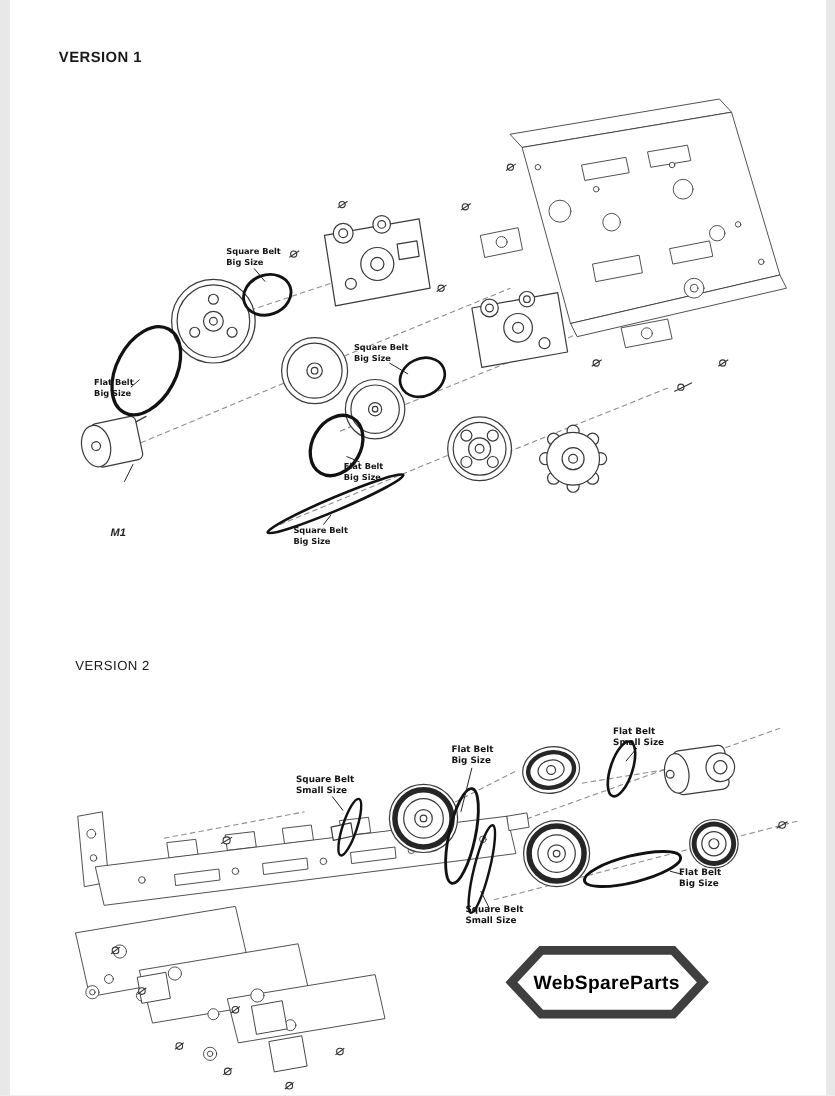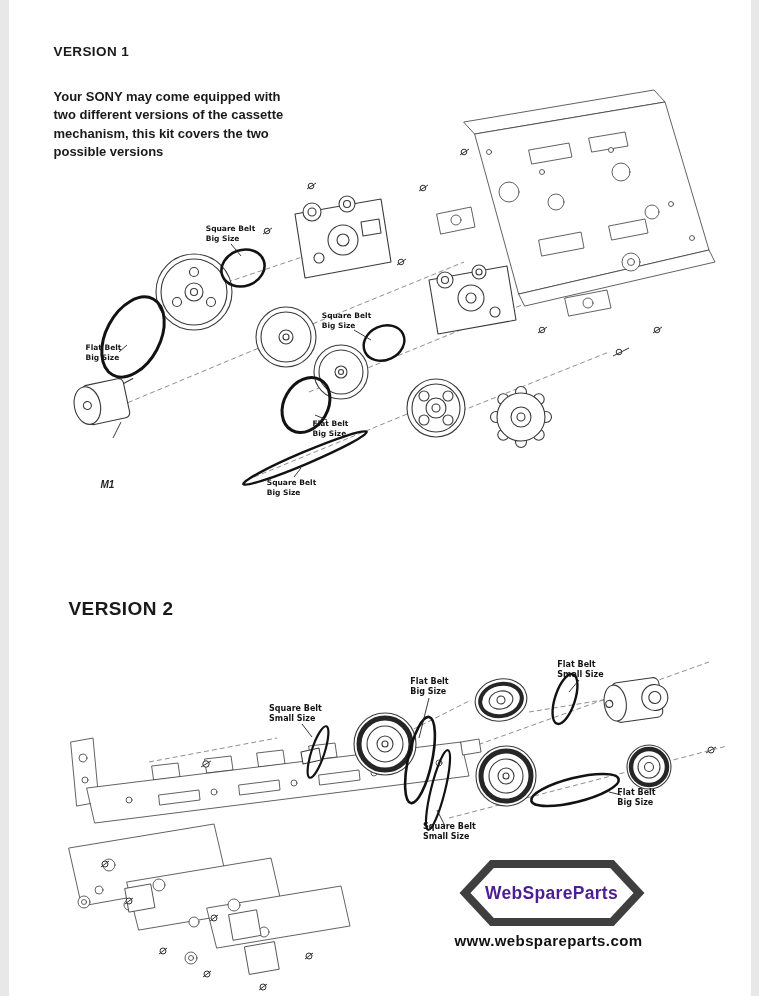--- a/index.html
+++ b/index.html
@@ -21,36 +21,36 @@
   .v1-heading{
     position:absolute;left:45px;top:44px;margin:0;
     font-size:13.5px;font-weight:bold;letter-spacing:.4px;
   }
   .v1-desc{
     position:absolute;left:45px;top:88px;margin:0;width:310px;
     font-size:13px;font-weight:bold;line-height:1.42;white-space:pre-line;
   }
   .v2-heading{
     position:absolute;left:60px;top:598px;margin:0;
-    font-size:19px;font-weight:bold;letter-spacing:.4px;text-align:right;
+    font-size:12px;font-weight:normal;letter-spacing:.4px;text-align:right;
   }
   .part-label{
     position:absolute;transform:translateX(-50%);
     font-family:"DejaVu Sans", sans-serif;
     font-size:7.5px;font-weight:bold;line-height:1.3;
     text-align:left;white-space:pre-line;color:#141414;
   }
   .part-label.v2{font-size:8px;}
   .motor-label{
     position:absolute;left:92px;top:440px;
     font-size:10px;font-style:italic;font-weight:bold;color:#222;margin-top:39px;
   }
   .logo-text{
     position:absolute;left:543px;top:883px;transform:translateX(-50%);
-    font-size:17.5px;font-weight:bold;letter-spacing:.3px;color:#4c1d95;
+    font-size:17.5px;font-weight:bold;letter-spacing:.3px;color:#000000;
     white-space:nowrap;
   }
   .website{
     position:absolute;left:540px;top:932px;transform:translateX(-50%);
     font-size:15px;font-weight:bold;letter-spacing:.4px;color:#111;
     white-space:nowrap;
   }
 </style>
 </head>
 <body>
@@ -335,24 +335,20 @@
         <path class="leader" d="M436,826 L428,810"></path>
       </g>
 
       <g>
         <polygon points="483,864 603,864 630,893 603,922 483,922 456,893" fill="#ffffff" stroke="#3f3f3f" stroke-width="8" stroke-linejoin="miter"></polygon>
       </g>
     </g>
   </svg>
 
   <h1 class="v1-heading">VERSION 1</h1>
-  <p class="v1-desc">Your SONY may come equipped with
-two different versions of the cassette
-mechanism, this kit covers the two
-possible versions</p>
 
   <div class="part-label" style="left:222px;top:224px;">Square Belt
 Big Size</div>
   <div class="part-label" style="left:95px;top:343px;">Flat Belt
 Big Size</div>
   <div class="part-label" style="left:338px;top:311px;">Square Belt
 Big Size</div>
   <div class="part-label" style="left:322px;top:419px;">Flat Belt
 Big Size</div>
   <div class="part-label" style="left:283px;top:478px;">Square Belt
@@ -366,15 +362,14 @@
   <div class="part-label v2" style="left:421px;top:677px;">Flat Belt
 Big Size</div>
   <div class="part-label v2" style="left:572px;top:660px;">Flat Belt
 Small Size</div>
   <div class="part-label v2" style="left:628px;top:788px;">Flat Belt
 Big Size</div>
   <div class="part-label v2" style="left:441px;top:822px;">Square Belt
 Small Size</div>
 
   <div class="logo-text">WebSpareParts</div>
-  <div class="website">www.webspareparts.com</div>
 
 </div>
 
 </body></html>

